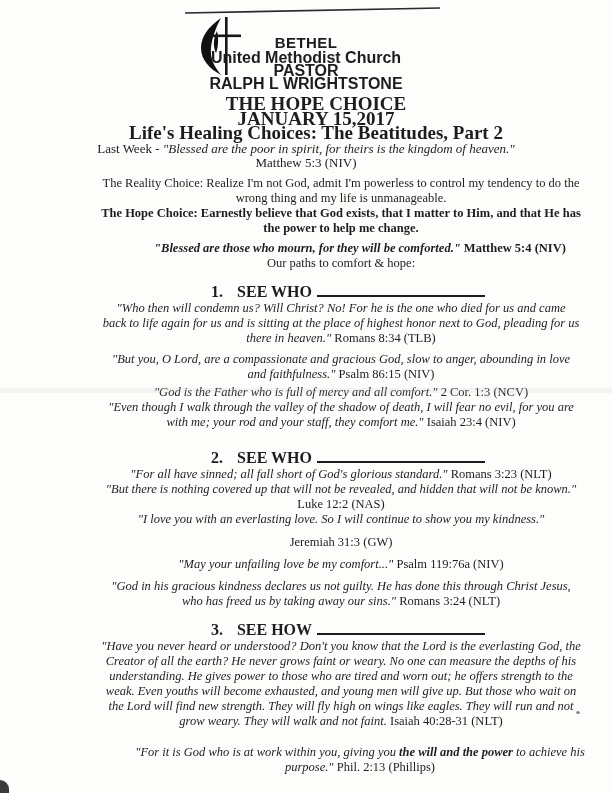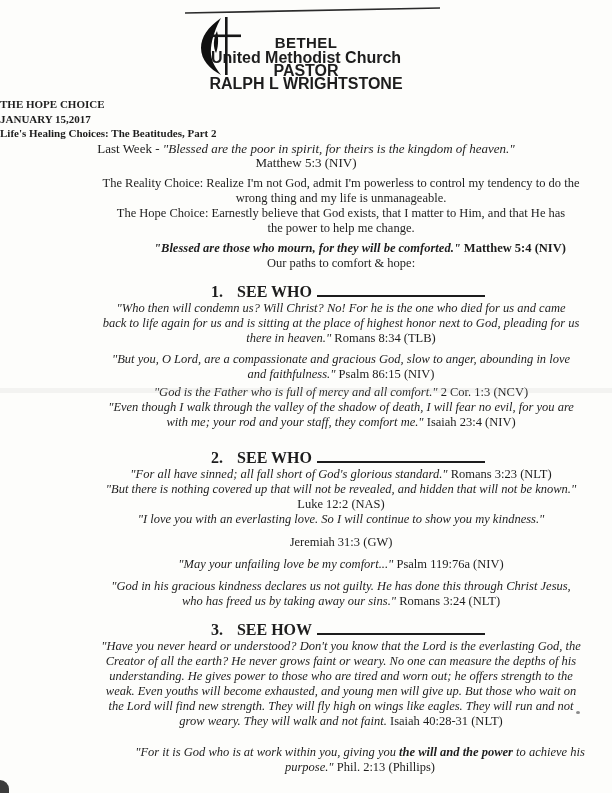--- a/index.html
+++ b/index.html
@@ -11,29 +11,29 @@
     font-family:"Liberation Serif", serif;
     color:#1d1d1d;
     overflow:hidden;
   }
   .content{position:relative;padding:0 14px 0 84px;}
   
   .church-block{text-align:center;padding-top:34px;font-family:"Liberation Sans", sans-serif;font-weight:bold;line-height:13px;}
   .church-name{font-size:15px;line-height:17px;letter-spacing:.4px;}
   .church-sub{font-size:16px;}
   
-  .title-block{margin-top:7px;font-weight:bold;font-size:11px;line-height:14.5px;}
+  .title-block{margin-top:7px;text-align:center;font-weight:bold;font-size:19px;line-height:14.5px;margin-left:20px;}
   
   .lastweek{margin-top:1px;text-align:center;font-size:13px;line-height:14.5px;}
   .italic{font-style:italic;}
   .roman{font-style:normal;}
   
   p{margin:0;font-size:12.5px;line-height:15px;white-space:pre-line;text-align:center;}
   .reality{margin-top:5px;}
-  .hope{font-weight:normal;}
+  .hope{font-weight:bold;}
   .theme{margin-top:5px;margin-left:38px;font-weight:bold;}
   .theme .q{font-style:italic;}
   .q{font-style:italic;}
   .ref{font-style:normal;}
   
   .sec{margin-top:13px;font-weight:bold;font-size:16px;white-space:normal;}
   .sec .num{display:inline-block;width:40px;}
   .blank{display:inline-block;width:168px;height:11px;border-bottom:2px solid #1c1c1c;margin-left:5px;}
   .mt2{margin-top:2px;}.mt3{margin-top:3px;}.mt6{margin-top:6px;}
   .mt7{margin-top:7px;}.mt8{margin-top:8px;}

